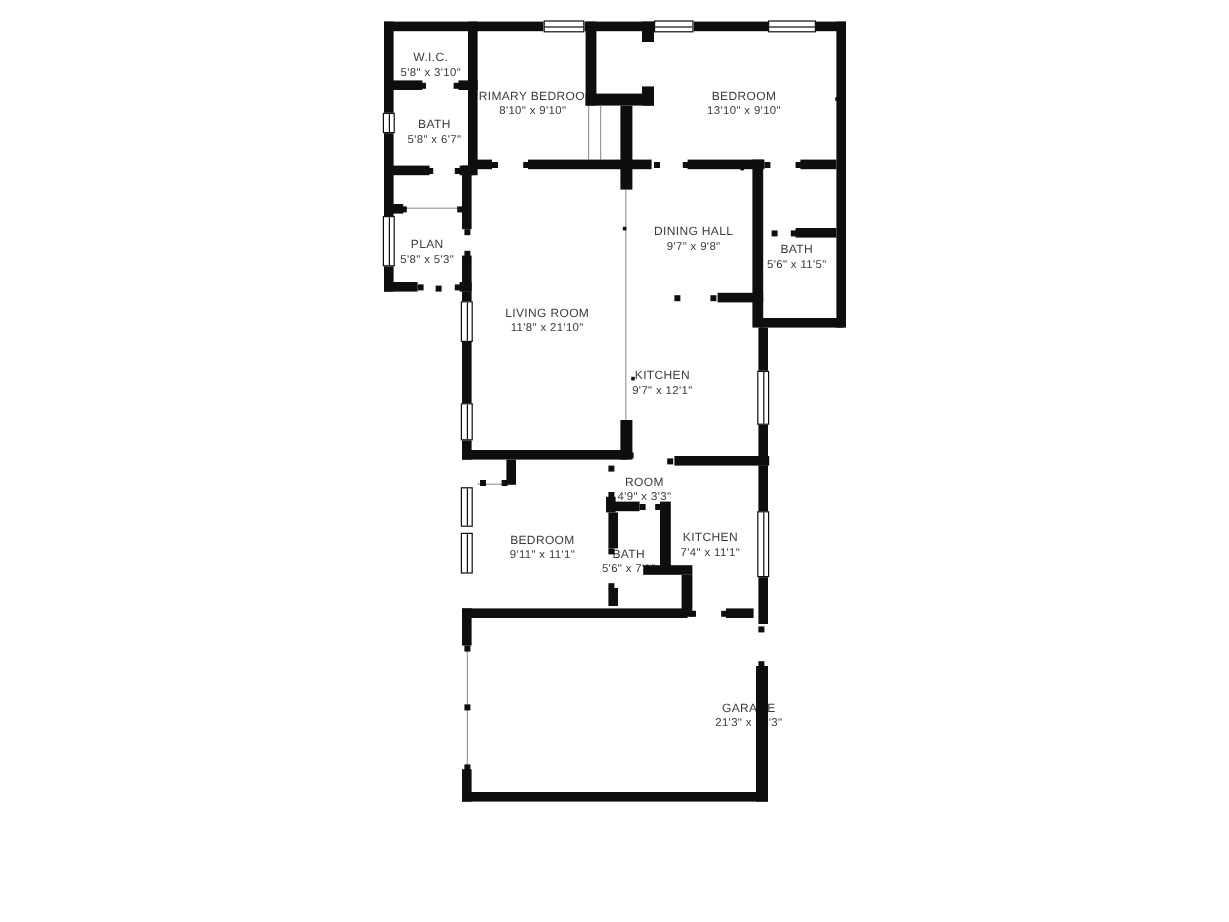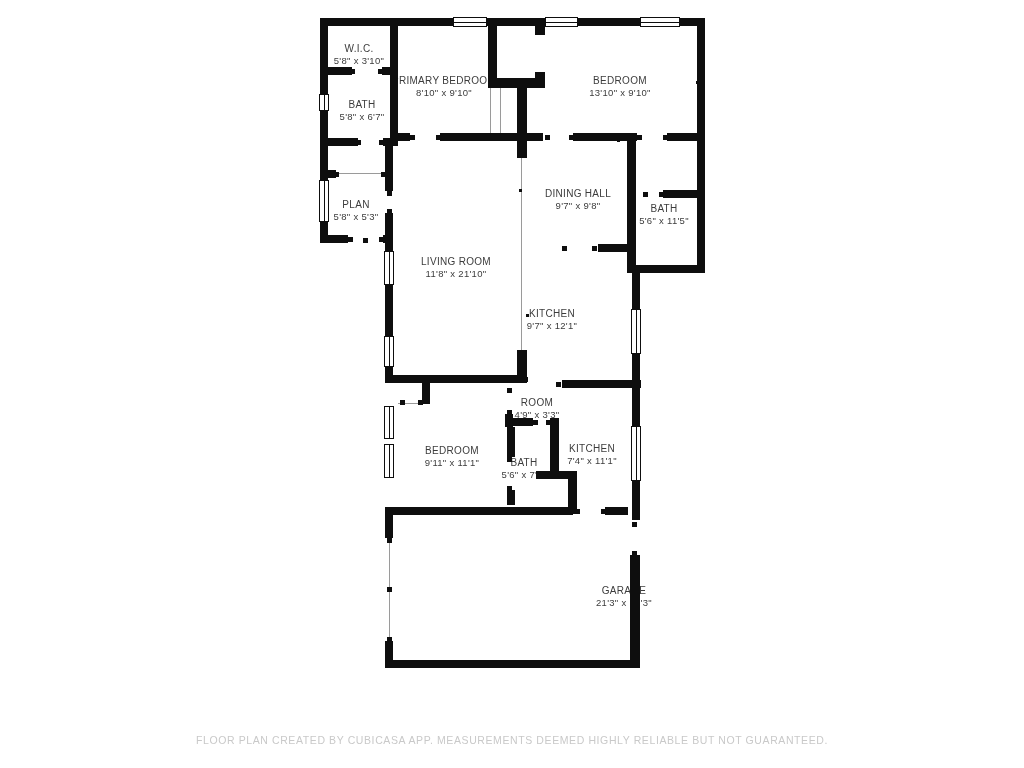--- a/index.html
+++ b/index.html
@@ -213,14 +213,13 @@
       </div>
       <div class="room-label" style="left: 592px; top: 455px;">
         <span class="rname">KITCHEN</span>
         <span class="rdims">7'4" x 11'1"</span>
       </div>
       <div class="room-label" style="left: 624px; top: 597px;">
         <span class="rname">GARAGE</span>
         <span class="rdims">21'3" x 12'3"</span>
       </div>
     </div>
-  <div class="footer">FLOOR PLAN CREATED BY CUBICASA APP. MEASUREMENTS DEEMED HIGHLY RELIABLE BUT NOT GUARANTEED.</div>
 </div>
 
 </body></html>

